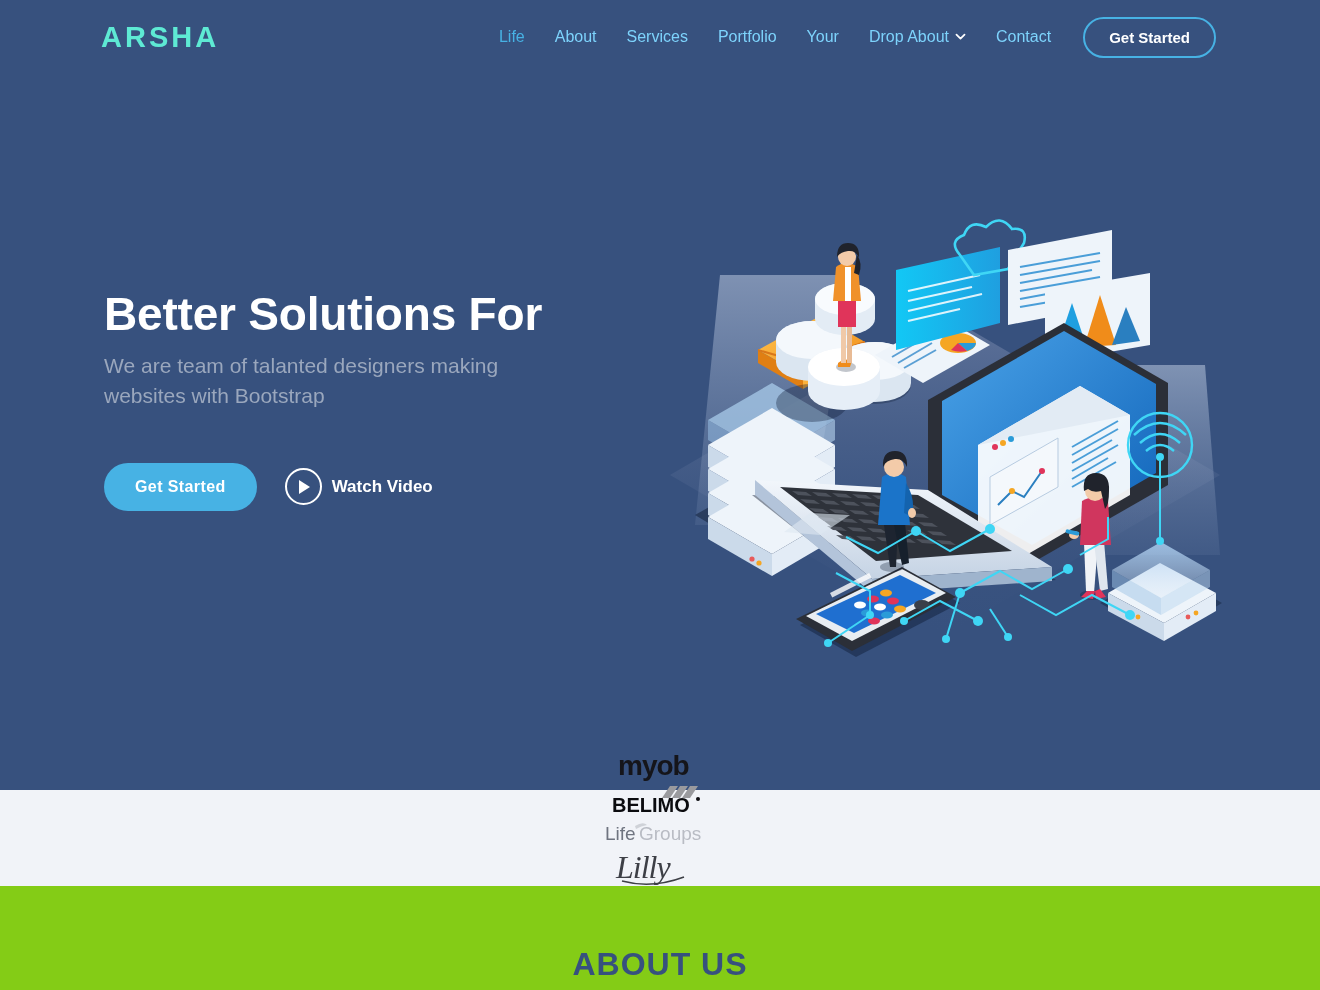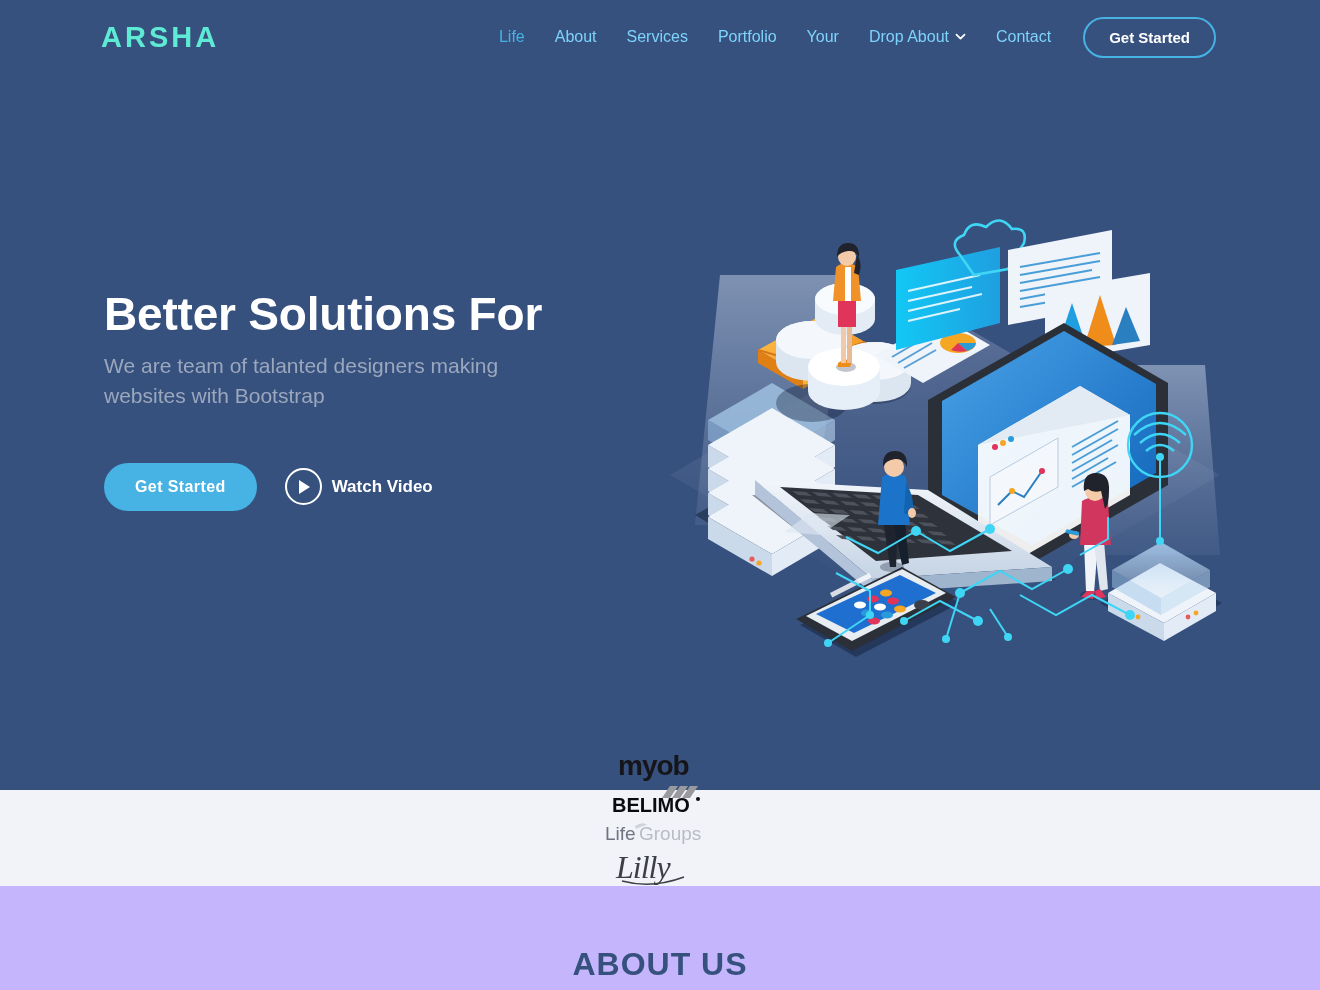--- a/index.html
+++ b/index.html
@@ -154,21 +154,21 @@
     height:60px;
     opacity:1;
     cursor:pointer;
   }
   .client svg{ display:block; }
 
   
   .about{
     position:absolute; top:886px; left:0;
     width:1320px; height:104px;
-    background:#c4b5fd;
+    background:#84cc16;
   }
   .section-title{
     position:absolute; top:62px; left:0; width:1320px;
     text-align:center;
   }
   .section-title h2{
     display:inline-block;
     color:#37517e;
     font-size:32px;
     font-weight:700;

